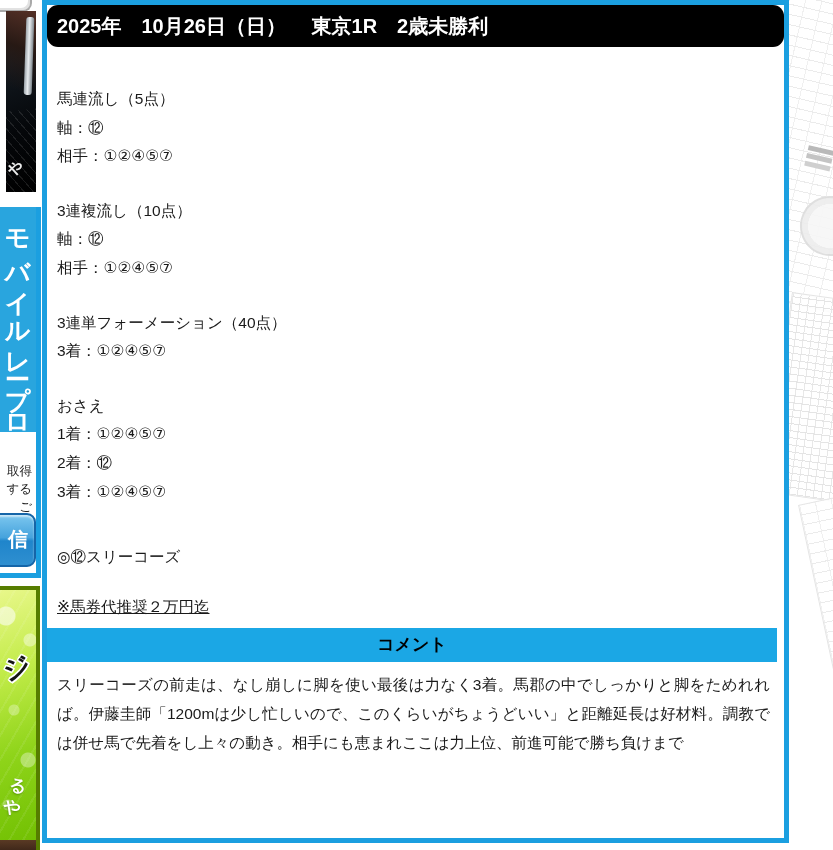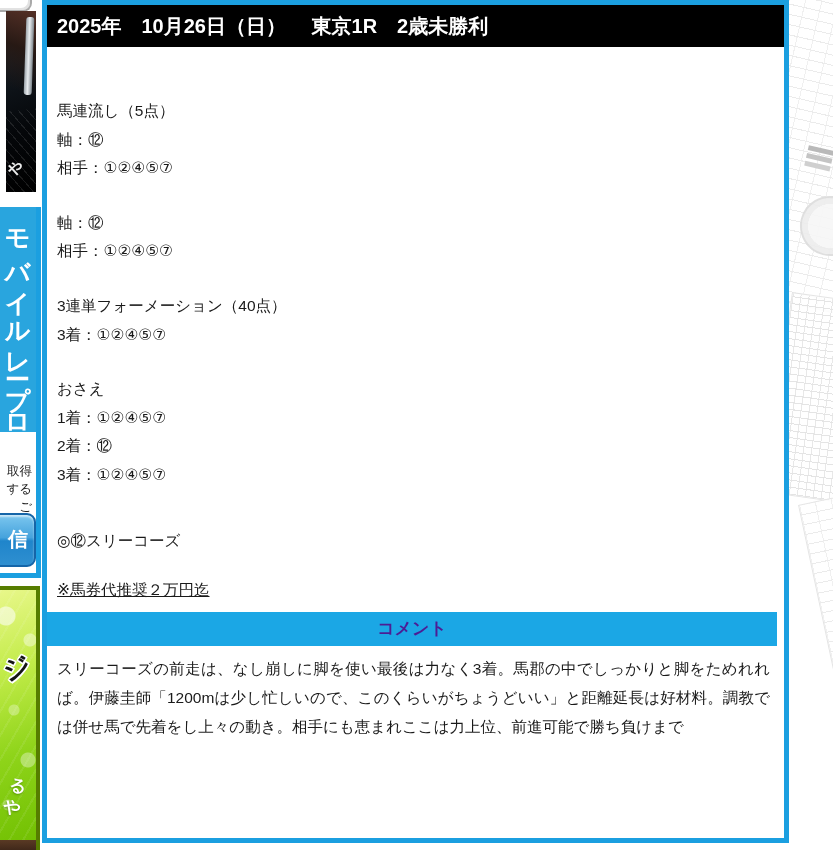--- a/index.html
+++ b/index.html
@@ -109,31 +109,31 @@
     background:linear-gradient(#5a3a24,#40281a);
   }
 
   
   .main-box{
     position:absolute;left:42px;top:0;width:747px;height:843px;box-sizing:border-box;
     border:5px solid #1b9fe0;background:#fff;
   }
   .race-header{
     height:42px;background:#000;color:#fff;font-size:20px;font-weight:bold;
-    line-height:42px;padding-left:10px;white-space:pre;overflow:hidden;
-  }
-  .tips{padding-top:38px;font-size:15.5px;color:#1a1a1a;margin-top:12px;}
+    line-height:42px;padding-left:10px;white-space:pre;overflow:hidden;border-radius:11px;
+  }
+  .tips{padding-top:38px;font-size:15.5px;color:#1a1a1a;}
   .line{line-height:28.6px;padding-left:10px;white-space:pre;}
   .section{margin:0 0 26px 0;}
   .section.s3{margin-bottom:37px;}
   .section.s4{margin-bottom:21px;}
   .section.s5{margin-bottom:0;text-decoration:underline;}
 
   .comment-bar{
-    margin:7px 7px 8px 0;height:34px;background:#1ba7e5;color:#4c1d95;
+    margin:7px 7px 8px 0;height:34px;background:#1ba7e5;color:#000000;
     font-size:17px;font-weight:bold;text-align:center;line-height:34px;
   }
   .comment-text{
     padding:0 14px 0 10px;font-size:15.5px;line-height:29px;color:#1a1a1a;
     text-align:justify;
   }
 </style>
 </head>
 <body>
 
@@ -174,20 +174,21 @@
   <div class="race-header">2025年　10月26日（日）　 東京1R　2歳未勝利</div>
 
   <div class="tips">
     <div class="section s0">
       <div class="line">馬連流し（5点）</div>
       <div class="line">軸：⑫</div>
       <div class="line">相手：①②④⑤⑦</div>
     </div>
 
     <div class="section s1">
+      <div class="line">3連複流し（10点）</div>
       <div class="line">軸：⑫</div>
       <div class="line">相手：①②④⑤⑦</div>
     </div>
 
     <div class="section s2">
       <div class="line">3連単フォーメーション（40点）</div>
       <div class="line">3着：①②④⑤⑦</div>
     </div>
 
     <div class="section s3">

